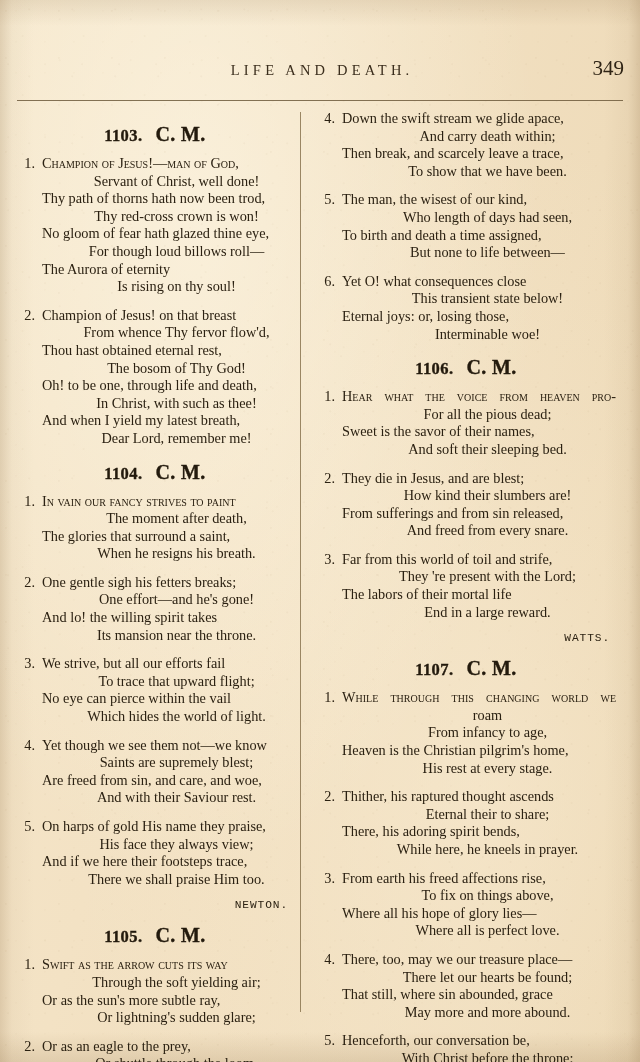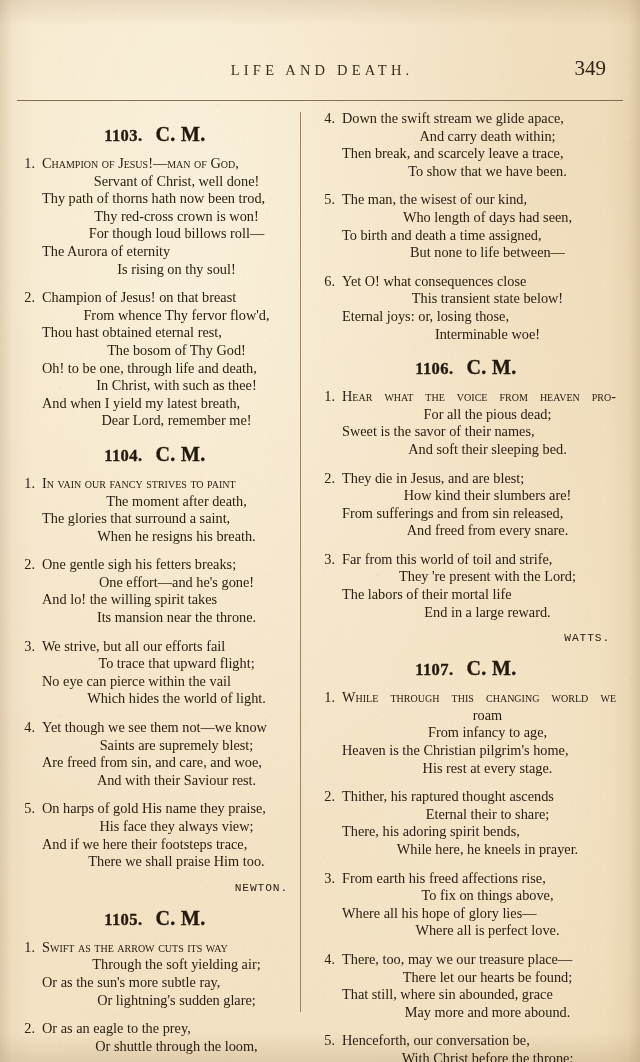--- a/index.html
+++ b/index.html
@@ -67,21 +67,21 @@
     right: 0;
     text-align: center;
     font-size: 14.5px;
     letter-spacing: 4.2px;
     color: #3a2d1c;
     font-family: "Liberation Serif", serif;
     text-indent: 4.2px;
   }
   .page-number {
     position: absolute;
-    right: 34px;
+    right: 16px;
     top: -6px;
     font-size: 21px;
     color: #2f2415;
     font-family: "Liberation Serif", serif;
   }
   .head-rule {
     position: absolute;
     top: 100px;
     left: 17px;
     width: 606px;
@@ -181,20 +181,21 @@
 
   <div class="column col-left" id="col-left">
       <div class="hymn-head"><span>1103.</span><span class="meter">C. M.</span></div>
       <div class="stanza">
         <div class="stanza-num">1.</div>
         <div class="stanza-lines">
           <div class="line smcap">Champion of Jesus!—man of God,</div>
           <div class="line ind">Servant of Christ, well done!</div>
           <div class="line">Thy path of thorns hath now been trod,</div>
           <div class="line ind">Thy red-cross crown is won!</div>
+          <div class="line">No gloom of fear hath glazed thine eye,</div>
           <div class="line ind">For though loud billows roll—</div>
           <div class="line">The Aurora of eternity</div>
           <div class="line ind">Is rising on thy soul!</div>
         </div>
       </div>
       <div class="stanza">
         <div class="stanza-num">2.</div>
         <div class="stanza-lines">
           <div class="line">Champion of Jesus! on that breast</div>
           <div class="line ind">From whence Thy fervor flow'd,</div>

